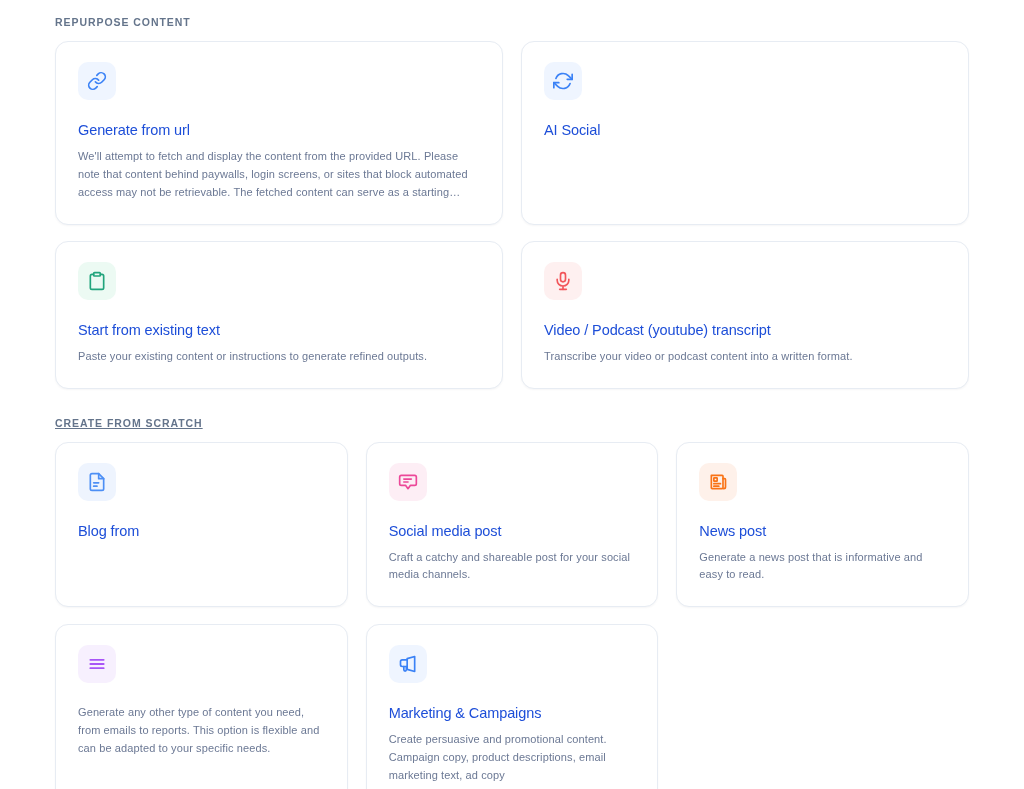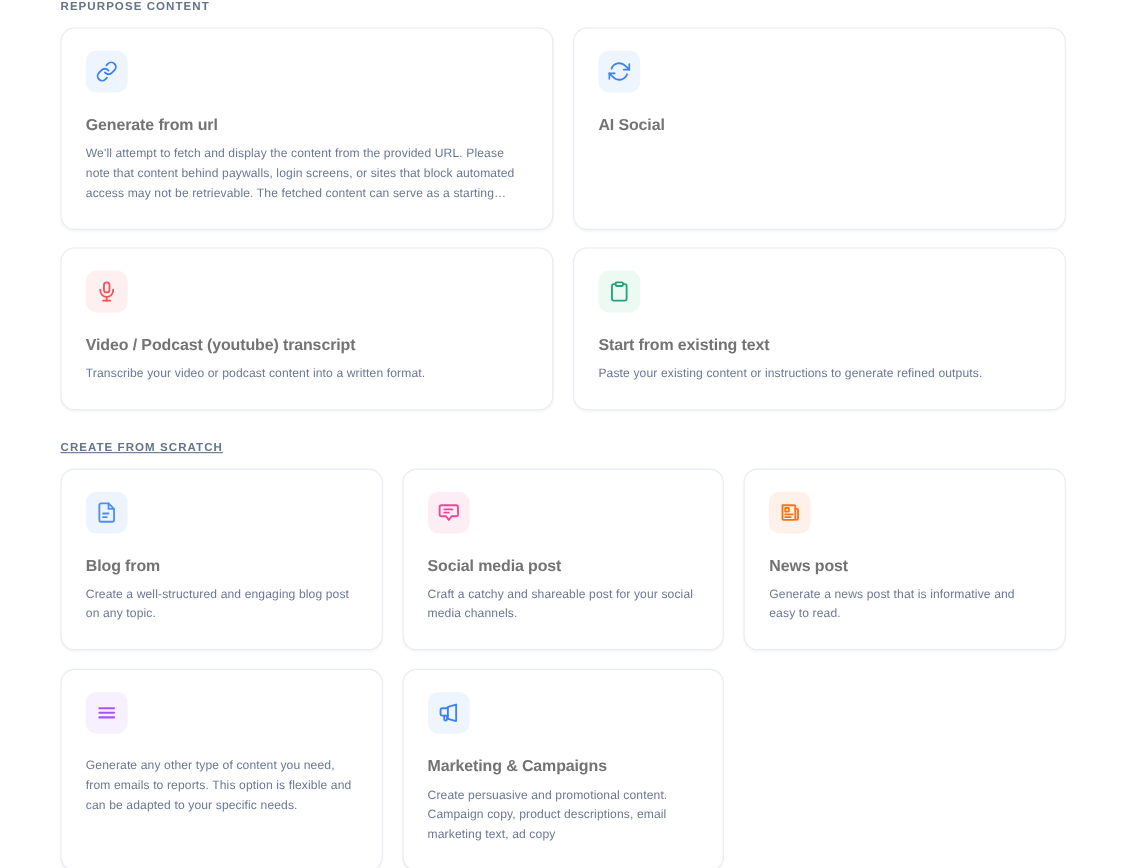--- a/index.html
+++ b/index.html
@@ -13,21 +13,21 @@
   .page { padding: 0 55px; }
 
   .section { }
   .section-title {
     font-size: 10.5px;
     font-weight: 700;
     letter-spacing: 0.09em;
     color: #64748b;
     text-transform: uppercase;
   }
-  #sec-repurpose .section-title { padding-top: 0; }
+  #sec-repurpose .section-title { padding-top: 16px; }
   #sec-scratch  .section-title { padding-top: 28px; text-decoration: underline; }
 
   .grid { display: grid; }
   .grid-2 {
     grid-template-columns: repeat(2, 1fr);
     column-gap: 18px; row-gap: 16px;
     margin-top: 13px;
   }
   .grid-3 {
     grid-template-columns: repeat(3, 1fr);
@@ -51,22 +51,22 @@
   .icon-box {
     width: 38px; height: 38px;
     border-radius: 10px;
     display: flex; align-items: center; justify-content: center;
     margin-bottom: 21px;
   }
   .icon-box svg { display: block; }
 
   .card-title {
     font-size: 14.5px;
-    font-weight: 700;
-    color: #737373;
+    font-weight: 400;
+    color: #1d4ed8;
     letter-spacing: -0.1px;
     margin-bottom: 9px;
     line-height: 1.25;
   }
   .card-desc {
     font-size: 11px;
     line-height: 1.62;
     color: #6b7894;
     letter-spacing: 0.01em;
   }
@@ -94,65 +94,64 @@
 
       <div class="card tall-a">
         <div class="icon-box" id="ib-0-1" style="background: rgb(239, 245, 255);">
           <svg width="20" height="20" viewBox="0 0 24 24" fill="none" stroke="#3b82f6" stroke-width="2" stroke-linecap="round" stroke-linejoin="round">
             <polyline points="23 4 23 10 17 10"></polyline>
             <polyline points="1 20 1 14 7 14"></polyline>
             <path d="M3.51 9a9 9 0 0 1 14.85-3.36L23 10M1 14l4.64 4.36A9 9 0 0 0 20.49 15"></path>
           </svg>
         </div>
         <div class="card-title">AI Social</div>
+      </div>
+
+      <div class="card tall-b">
+        <div class="icon-box" id="ib-0-3" style="background: rgb(236, 250, 243);">
+          <svg width="20" height="20" viewBox="0 0 24 24" fill="none" stroke="#21a47c" stroke-width="2" stroke-linecap="round" stroke-linejoin="round">
+            <path d="M16 4h2a2 2 0 0 1 2 2v14a2 2 0 0 1-2 2H6a2 2 0 0 1-2-2V6a2 2 0 0 1 2-2h2"></path>
+            <rect x="8" y="2" width="8" height="4" rx="1"></rect>
+          </svg>
+        </div>
+        <div class="card-title">Start from existing text</div>
+        <div class="card-desc">Paste your existing content or instructions to generate refined outputs.</div>
       </div>
 
       <div class="card tall-b">
         <div class="icon-box" id="ib-0-2" style="background: rgb(254, 240, 240);">
           <svg width="20" height="20" viewBox="0 0 24 24" fill="none" stroke="#f2555a" stroke-width="2" stroke-linecap="round" stroke-linejoin="round">
             <rect x="9" y="2" width="6" height="11" rx="3"></rect>
             <path d="M5 10v1a7 7 0 0 0 14 0v-1"></path>
             <line x1="12" y1="19" x2="12" y2="22"></line>
             <line x1="8" y1="22" x2="16" y2="22"></line>
           </svg>
         </div>
         <div class="card-title">Video / Podcast (youtube) transcript</div>
         <div class="card-desc">Transcribe your video or podcast content into a written format.</div>
       </div>
 
-      <div class="card tall-b">
-        <div class="icon-box" id="ib-0-3" style="background: rgb(236, 250, 243);">
-          <svg width="20" height="20" viewBox="0 0 24 24" fill="none" stroke="#21a47c" stroke-width="2" stroke-linecap="round" stroke-linejoin="round">
-            <path d="M16 4h2a2 2 0 0 1 2 2v14a2 2 0 0 1-2 2H6a2 2 0 0 1-2-2V6a2 2 0 0 1 2-2h2"></path>
-            <rect x="8" y="2" width="8" height="4" rx="1"></rect>
-          </svg>
-        </div>
-        <div class="card-title">Start from existing text</div>
-        <div class="card-desc">Paste your existing content or instructions to generate refined outputs.</div>
-      </div>
-
     </div>
   </section>
 
   <section class="section" id="sec-scratch">
     <div class="section-title">CREATE FROM SCRATCH</div>
 
     <div class="grid grid-3">
 
       <div class="card s-a">
         <div class="icon-box" id="ib-1-0" style="background: rgb(238, 244, 254);">
           <svg width="20" height="20" viewBox="0 0 24 24" fill="none" stroke="#4d8ff5" stroke-width="2" stroke-linecap="round" stroke-linejoin="round">
             <path d="M14 2H6a2 2 0 0 0-2 2v16a2 2 0 0 0 2 2h12a2 2 0 0 0 2-2V8z"></path>
             <polyline points="14 2 14 8 20 8"></polyline>
             <line x1="8" y1="13" x2="14" y2="13"></line>
             <line x1="8" y1="17" x2="12" y2="17"></line>
           </svg>
         </div>
         <div class="card-title">Blog from</div>
-        <div class="card-desc">Create a well-structured and engaging blog post on any topic.</div>
       </div>
 
       <div class="card s-a">
         <div class="icon-box" id="ib-1-2" style="background: rgb(253, 238, 245);">
           <svg width="20" height="20" viewBox="0 0 24 24" fill="none" stroke="#ec4899" stroke-width="2" stroke-linecap="round" stroke-linejoin="round">
             <path d="M20 4H4a2 2 0 0 0-2 2v8a2 2 0 0 0 2 2h5l3 4 3-4h5a2 2 0 0 0 2-2V6a2 2 0 0 0-2-2z"></path>
             <line x1="7" y1="8.5" x2="16" y2="8.5"></line>
             <line x1="7" y1="12" x2="12" y2="12"></line>
           </svg>
         </div>

